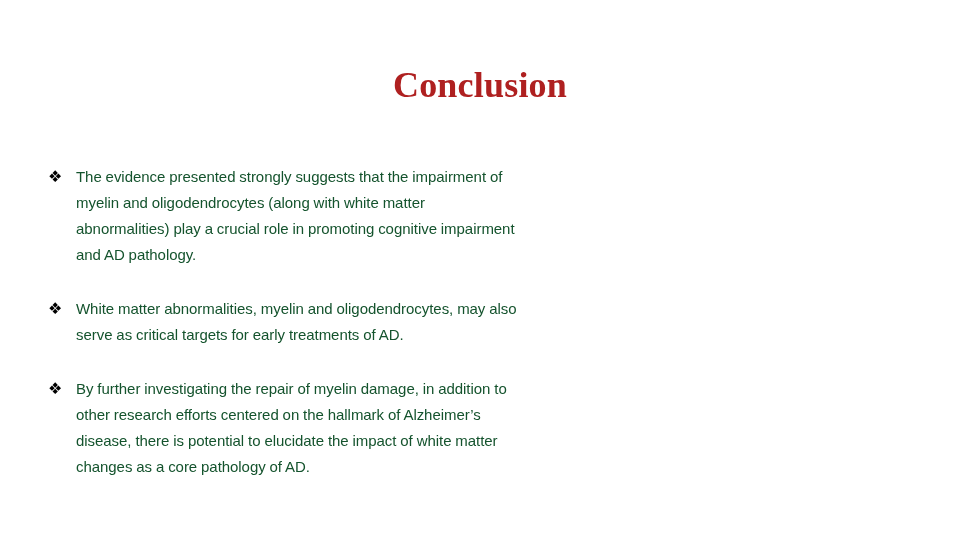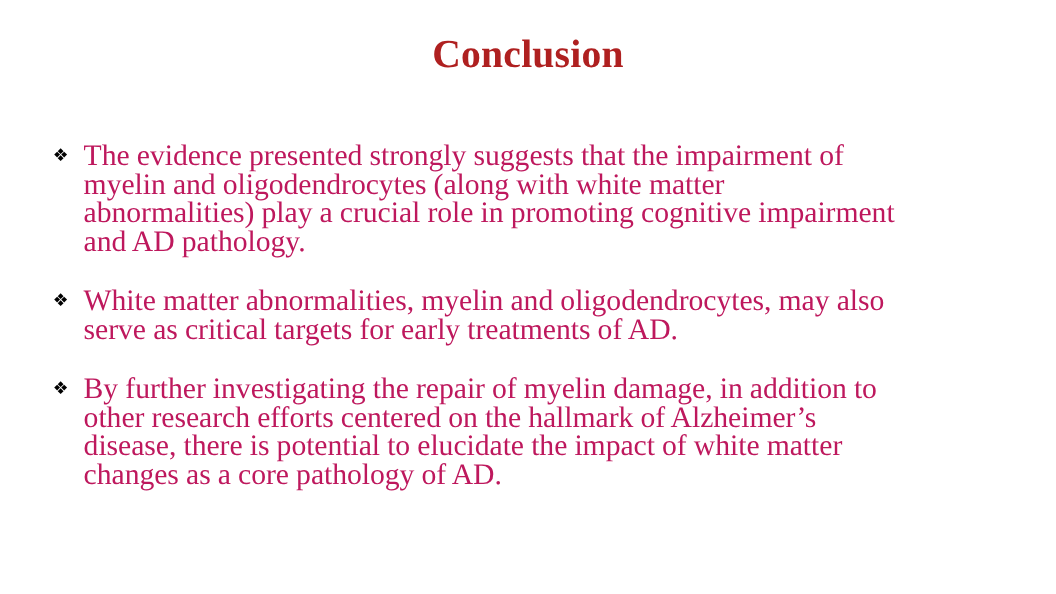--- a/index.html
+++ b/index.html
@@ -14,20 +14,21 @@
     font-family: "Liberation Serif", "DejaVu Serif", serif;
     overflow: hidden;
   }
 
   .slide {
     position: relative;
     width: 960px;
     height: 408px;
     background: #ffffff;
     box-sizing: border-box;
+    margin-top: 36px;
   }
 
   .slide-title {
     position: absolute;
     top: 26px;
     left: 0;
     width: 960px;
     text-align: center;
     font-family: "Liberation Serif", "DejaVu Serif", serif;
     font-weight: bold;
@@ -62,24 +63,24 @@
     line-height: 26px;
     color: #000000;
     text-align: left;
     padding-left: 2px;
     box-sizing: border-box;
     user-select: none;
   }
 
   .bullet-text {
     flex: 1 1 auto;
-    font-family: Liberation Serif, serif;
-    font-size: 27px;
+    font-family: Liberation Sans, sans-serif;
+    font-size: 15px;
     line-height: 26px;
-    color: #be185d;
+    color: #14532d;
     text-align: left;
     white-space: pre-line;
     letter-spacing: -0.05px;
     word-spacing: -0.2px;
   }
 </style>
 </head>
 <body>
 
 <div class="slide">

